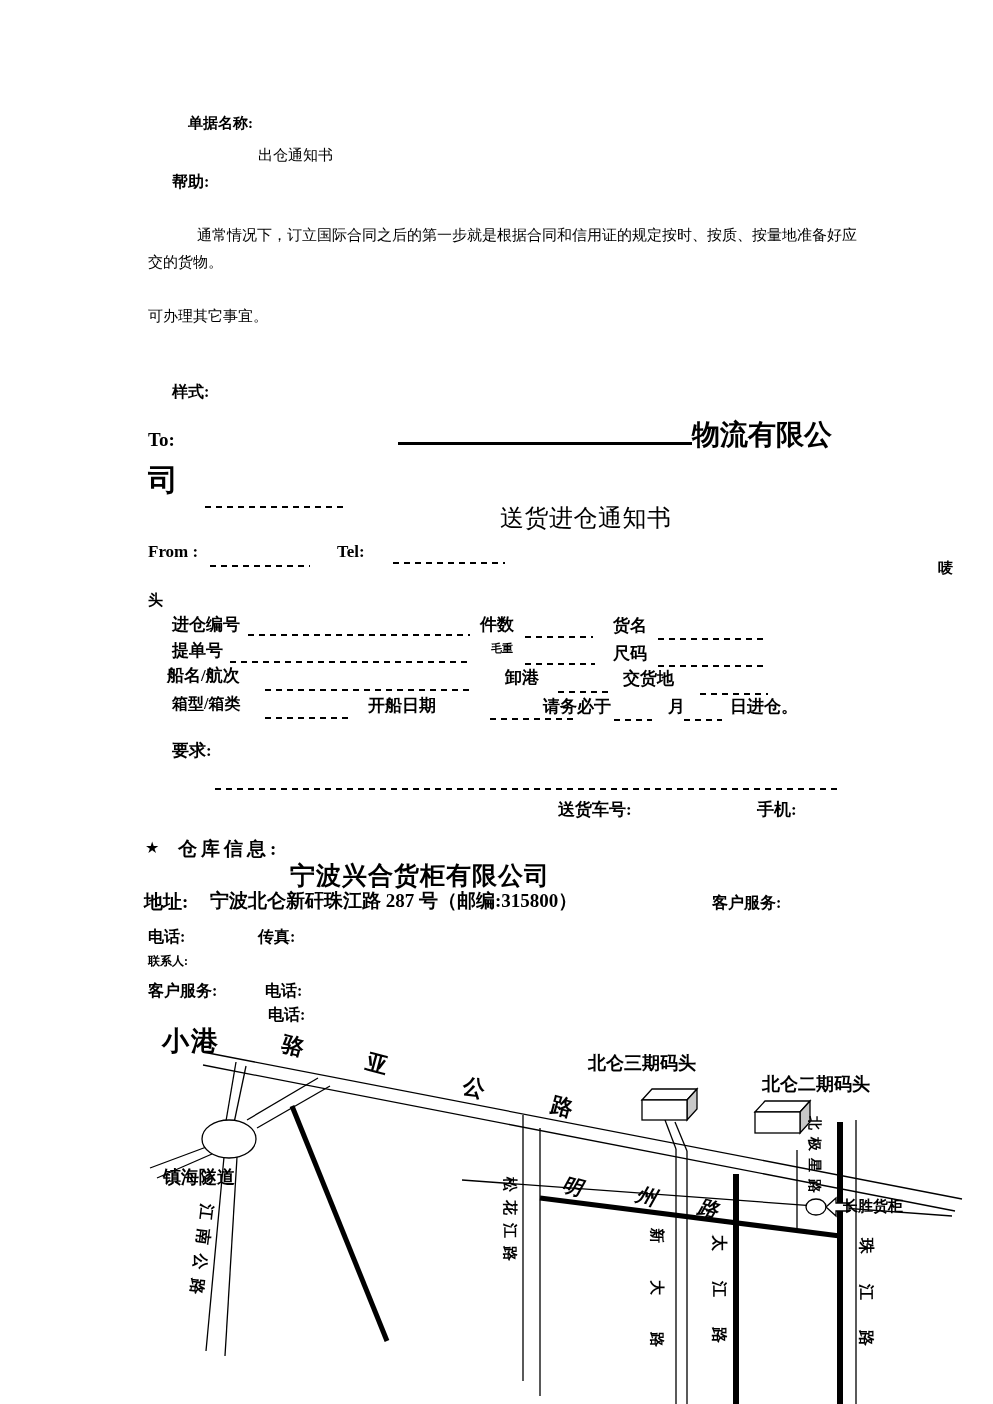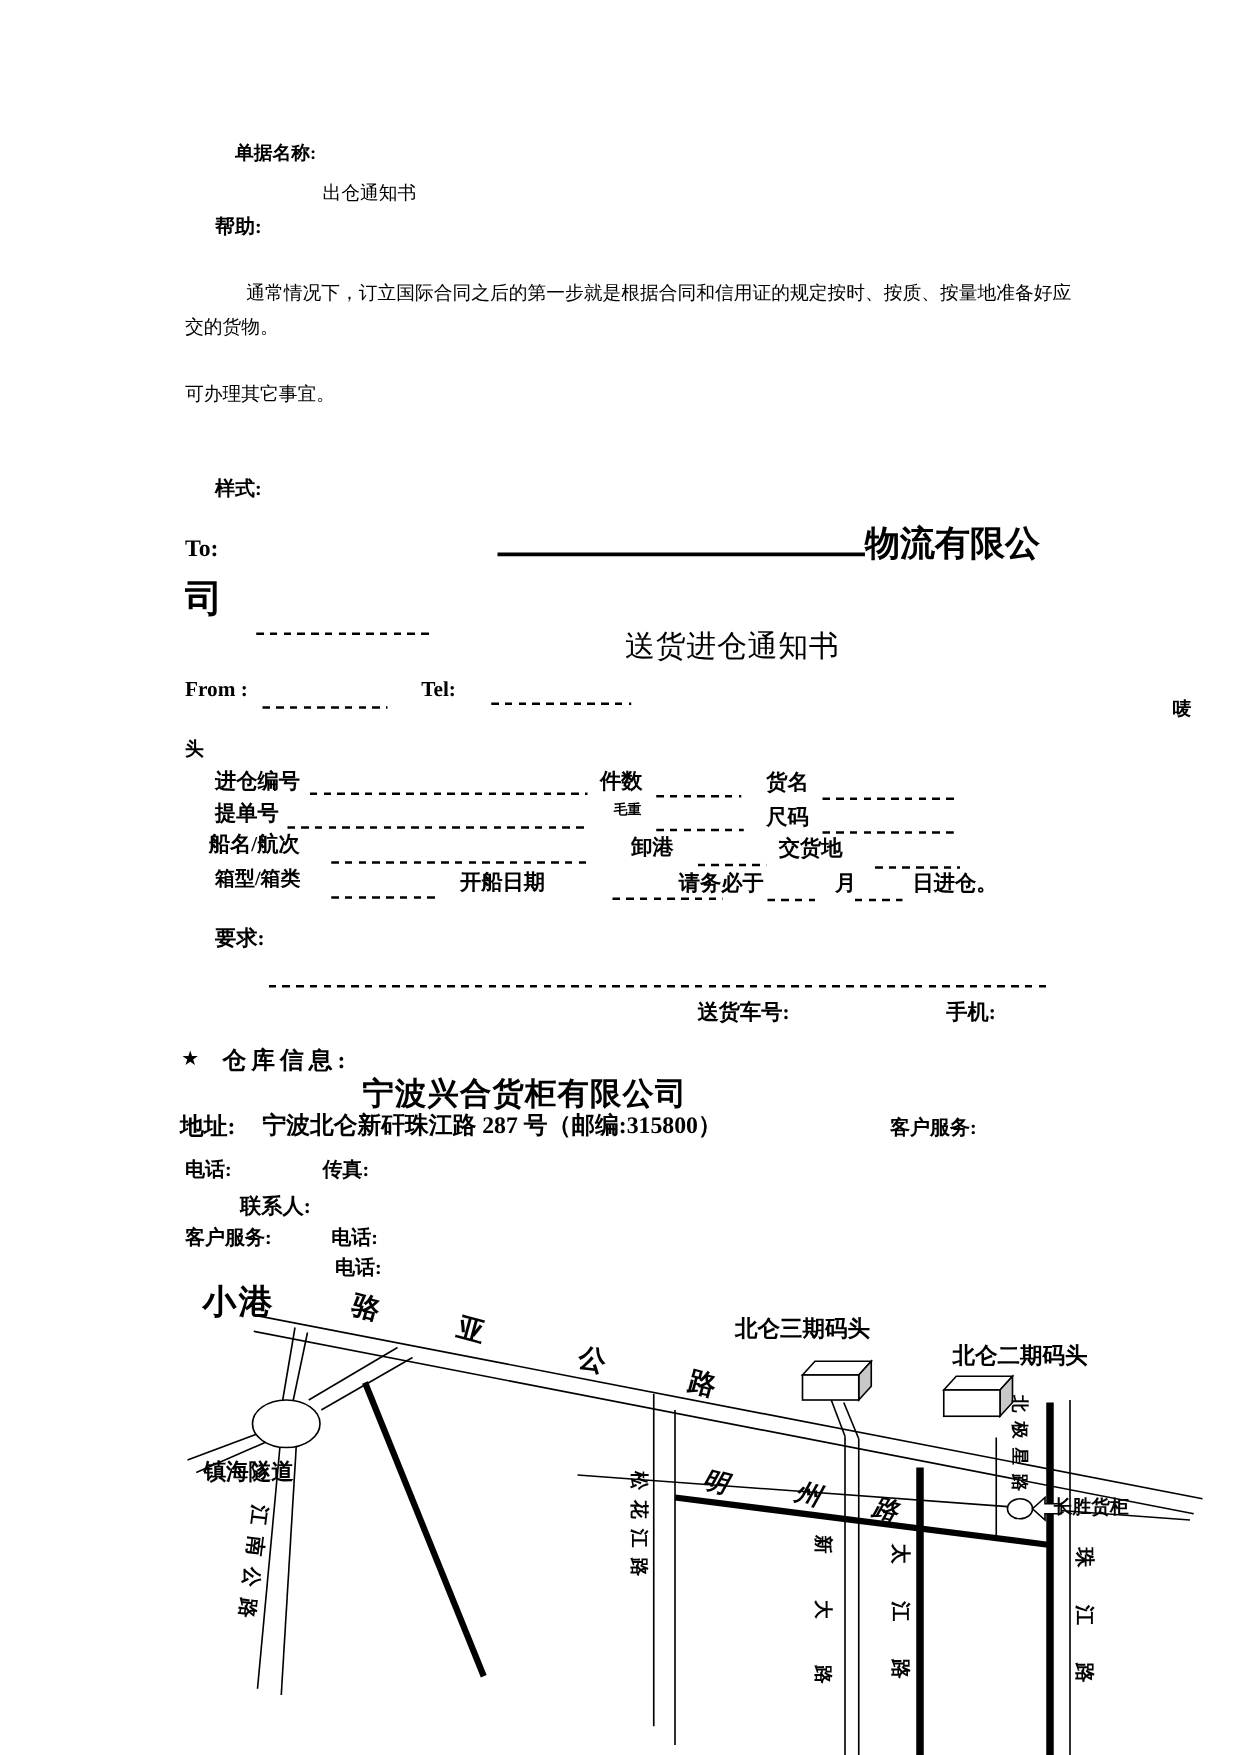--- a/index.html
+++ b/index.html
@@ -90,21 +90,21 @@
   <div class="abs" style="left:145px;top:839px;font-size:16px;">★</div>
   <div class="abs b" style="left:178px;top:838px;font-size:19px;letter-spacing:4px;">仓库信息:</div>
   <div class="abs b sans" style="left:290px;top:861px;font-size:25px;letter-spacing:1px;">宁波兴合货柜有限公司</div>
 
   <div class="abs b" style="left:144px;top:891px;font-size:19px;">地址:</div>
   <div class="abs b" style="left:210px;top:890px;font-size:19px;">宁波北仑新矸珠江路 287 号（邮编:315800）</div>
   <div class="abs b" style="left:712px;top:894px;font-size:16px;">客户服务:</div>
 
   <div class="abs b" style="left:148px;top:928px;font-size:16px;">电话:</div>
   <div class="abs b" style="left:258px;top:928px;font-size:16px;">传真:</div>
-  <div class="abs b" style="left:148px;top:955px;font-size:17px;margin-left:44px;">联系人:</div>
+  <div class="abs b" style="left:148px;top:955px;font-size:12px;">联系人:</div>
   <div class="abs b" style="left:148px;top:982px;font-size:16px;">客户服务:</div>
   <div class="abs b" style="left:265px;top:982px;font-size:16px;">电话:</div>
   <div class="abs b" style="left:268px;top:1006px;font-size:16px;">电话:</div>
 
   <svg width="993" height="1404" viewBox="0 0 993 1404">
     <g stroke="#000" stroke-width="1.3" fill="none">
 
       <line x1="203" y1="1052" x2="962" y2="1199"></line>
       <line x1="203" y1="1065" x2="955" y2="1211"></line>
 

